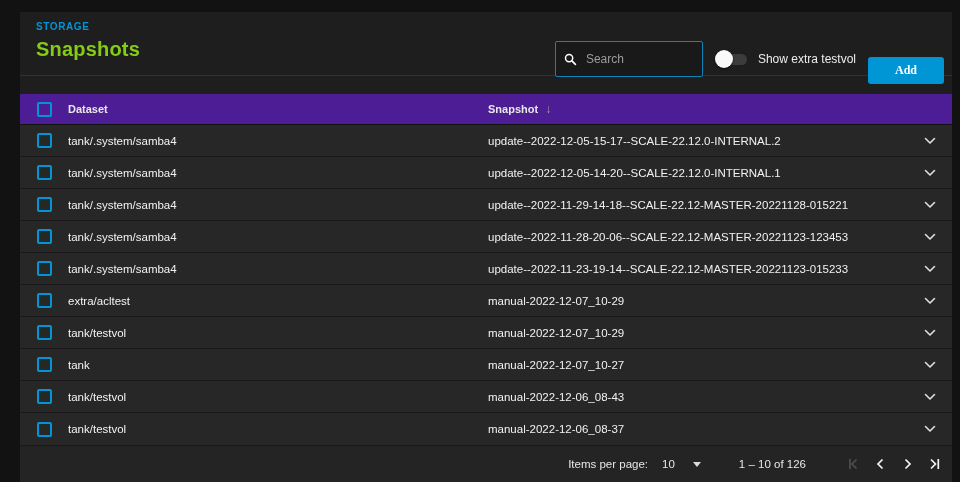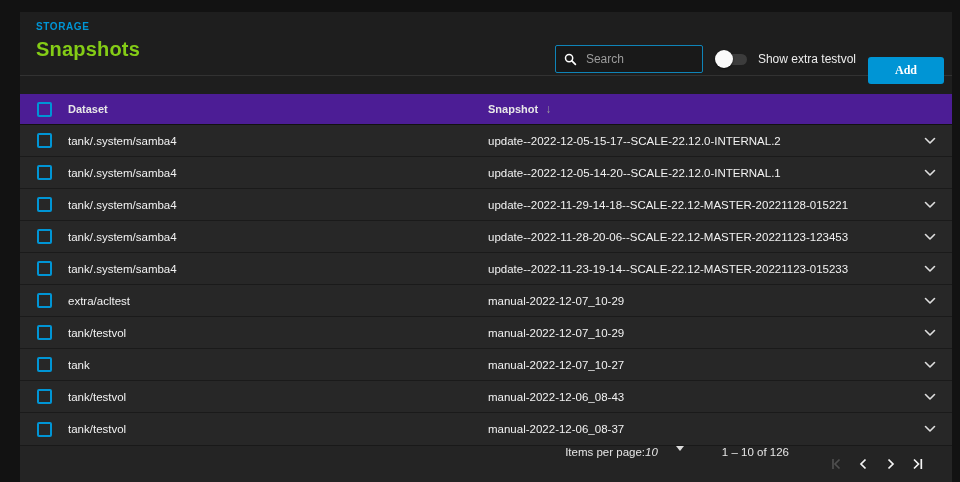--- a/index.html
+++ b/index.html
@@ -25,21 +25,21 @@
   .breadcrumb{
     color:#0095d5;font-size:10px;font-weight:700;letter-spacing:.6px;
     cursor:pointer;
   }
   .title{
     margin:6px 0 0 0;color:#84cc16;font-size:20px;font-weight:700;letter-spacing:.2px;
   }
   .controls{display:flex;align-items:center;margin-top:13px;}
   .search-box{
     display:flex;align-items:center;box-sizing:border-box;
-    width:148px;height:28px;
+    width:148px;height:36px;
     background:#191919;border:1px solid #0f84b8;border-radius:2px;
     padding:0 8px;
   }
   .search-icon{display:inline-flex;margin-right:7px;}
   .search-box input{
     flex:1;min-width:0;background:transparent;border:none;outline:none;
     color:#e0e0e0;font-size:12px;font-family:"Liberation Sans", sans-serif;
   }
   .search-box input::placeholder{color:#9c9c9c;}
   .toggle{position:relative;width:34px;height:20px;margin-left:12px;cursor:pointer;flex:0 0 auto;}
@@ -74,24 +74,24 @@
     display:inline-block;width:11px;height:11px;border:2px solid #0095d5;border-radius:2px;
     background:transparent;cursor:pointer;
   }
   .dataset,.snapshot{color:#f2f2f2;font-size:11.5px;font-weight:500;}
   .chev-cell{display:flex;justify-content:center;}
   .chev{display:inline-flex;cursor:pointer;padding:3px;}
   
   .footer{
     margin-top:auto;flex:0 0 36px;height:36px;
     background:#242424;border-top:1px solid #191919;
-    display:flex;justify-content:flex-end;
-    padding-right:21px;color:#e6e6e6;font-size:11.5px;
-  }
-  .ipp-value{font-style:italic;}
+    display:flex;align-items:center;justify-content:flex-end;
+    padding-right:4px;color:#e6e6e6;font-size:11.5px;
+  }
+  .ipp-value{margin-left:14px;}
   .caret{
     display:inline-block;margin-left:18px;
     width:0;height:0;border-left:4px solid transparent;border-right:4px solid transparent;
     border-top:5px solid #dcdcdc;cursor:pointer;
   }
   .range{margin-left:38px;}
   .nav-group{display:flex;align-items:center;margin-left:34px;}
   .nav{
     width:27px;height:26px;display:inline-flex;align-items:center;justify-content:center;
     cursor:pointer;border-radius:50%;

